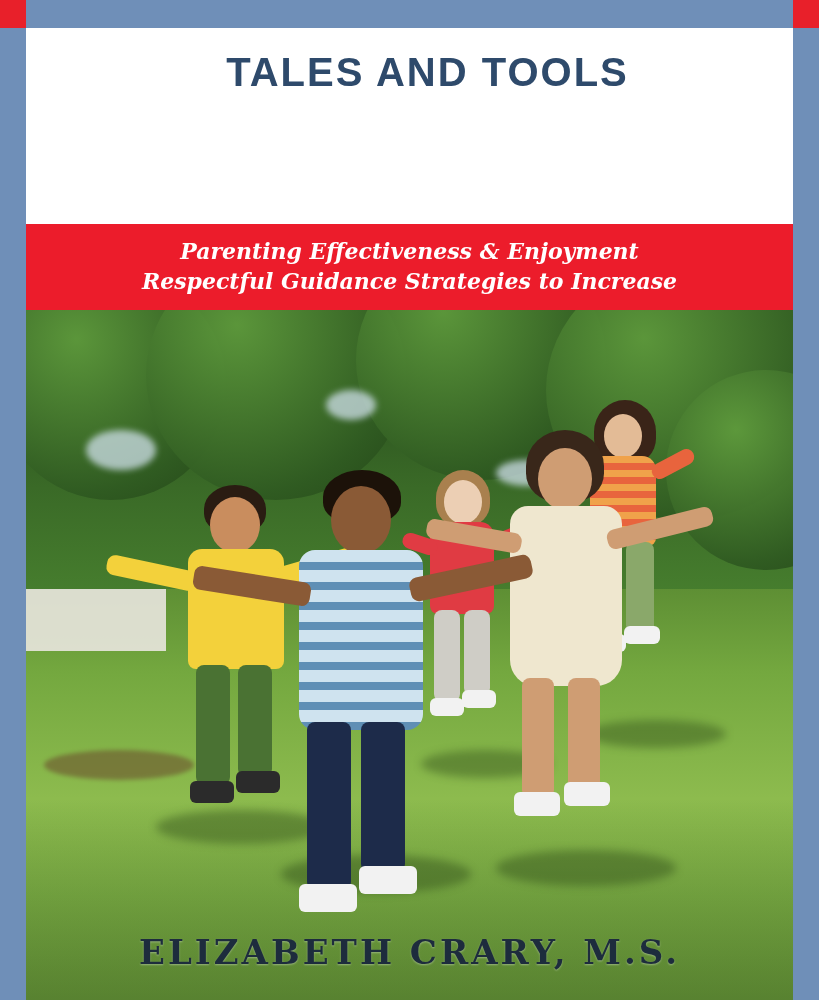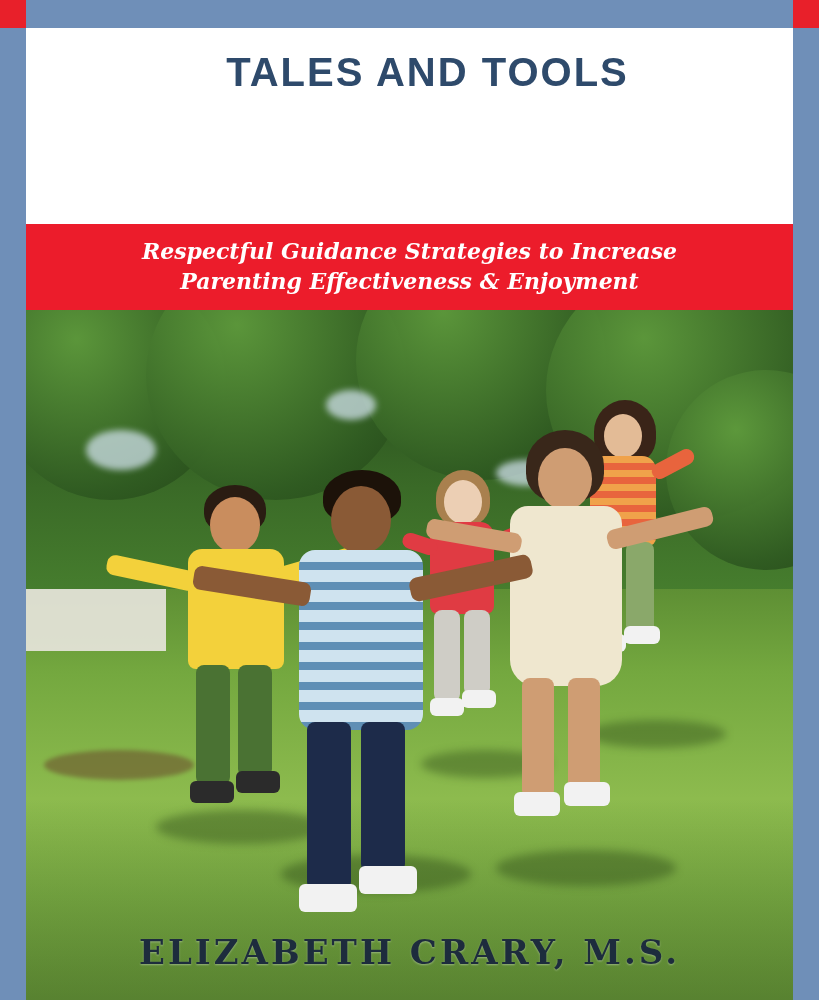--- a/index.html
+++ b/index.html
@@ -210,22 +210,22 @@
   <div class="corner-red left"></div>
   <div class="corner-red right"></div>
 
   <div class="inner">
 
     <div class="title-block">
       <div class="sub-title">TALES AND TOOLS</div>
     </div>
 
     <div class="tagline-band">
+      <div class="tagline-line">Parenting Effectiveness &amp; Enjoyment</div>
       <div class="tagline-line">Respectful Guidance Strategies to Increase</div>
-      <div class="tagline-line">Parenting Effectiveness &amp; Enjoyment</div>
     </div>
 
     <div class="photo">
       <div class="sky"></div>
 
       <div class="tree-blob" style="left:-30px; top:-40px; width:230px; height:230px;"></div>
       <div class="tree-blob" style="left:120px; top:-60px; width:260px; height:250px;"></div>
       <div class="tree-blob" style="left:330px; top:-70px; width:250px; height:240px;"></div>
       <div class="tree-blob" style="left:520px; top:-50px; width:280px; height:260px;"></div>
       <div class="tree-blob" style="left:640px; top:60px; width:200px; height:200px;"></div>

